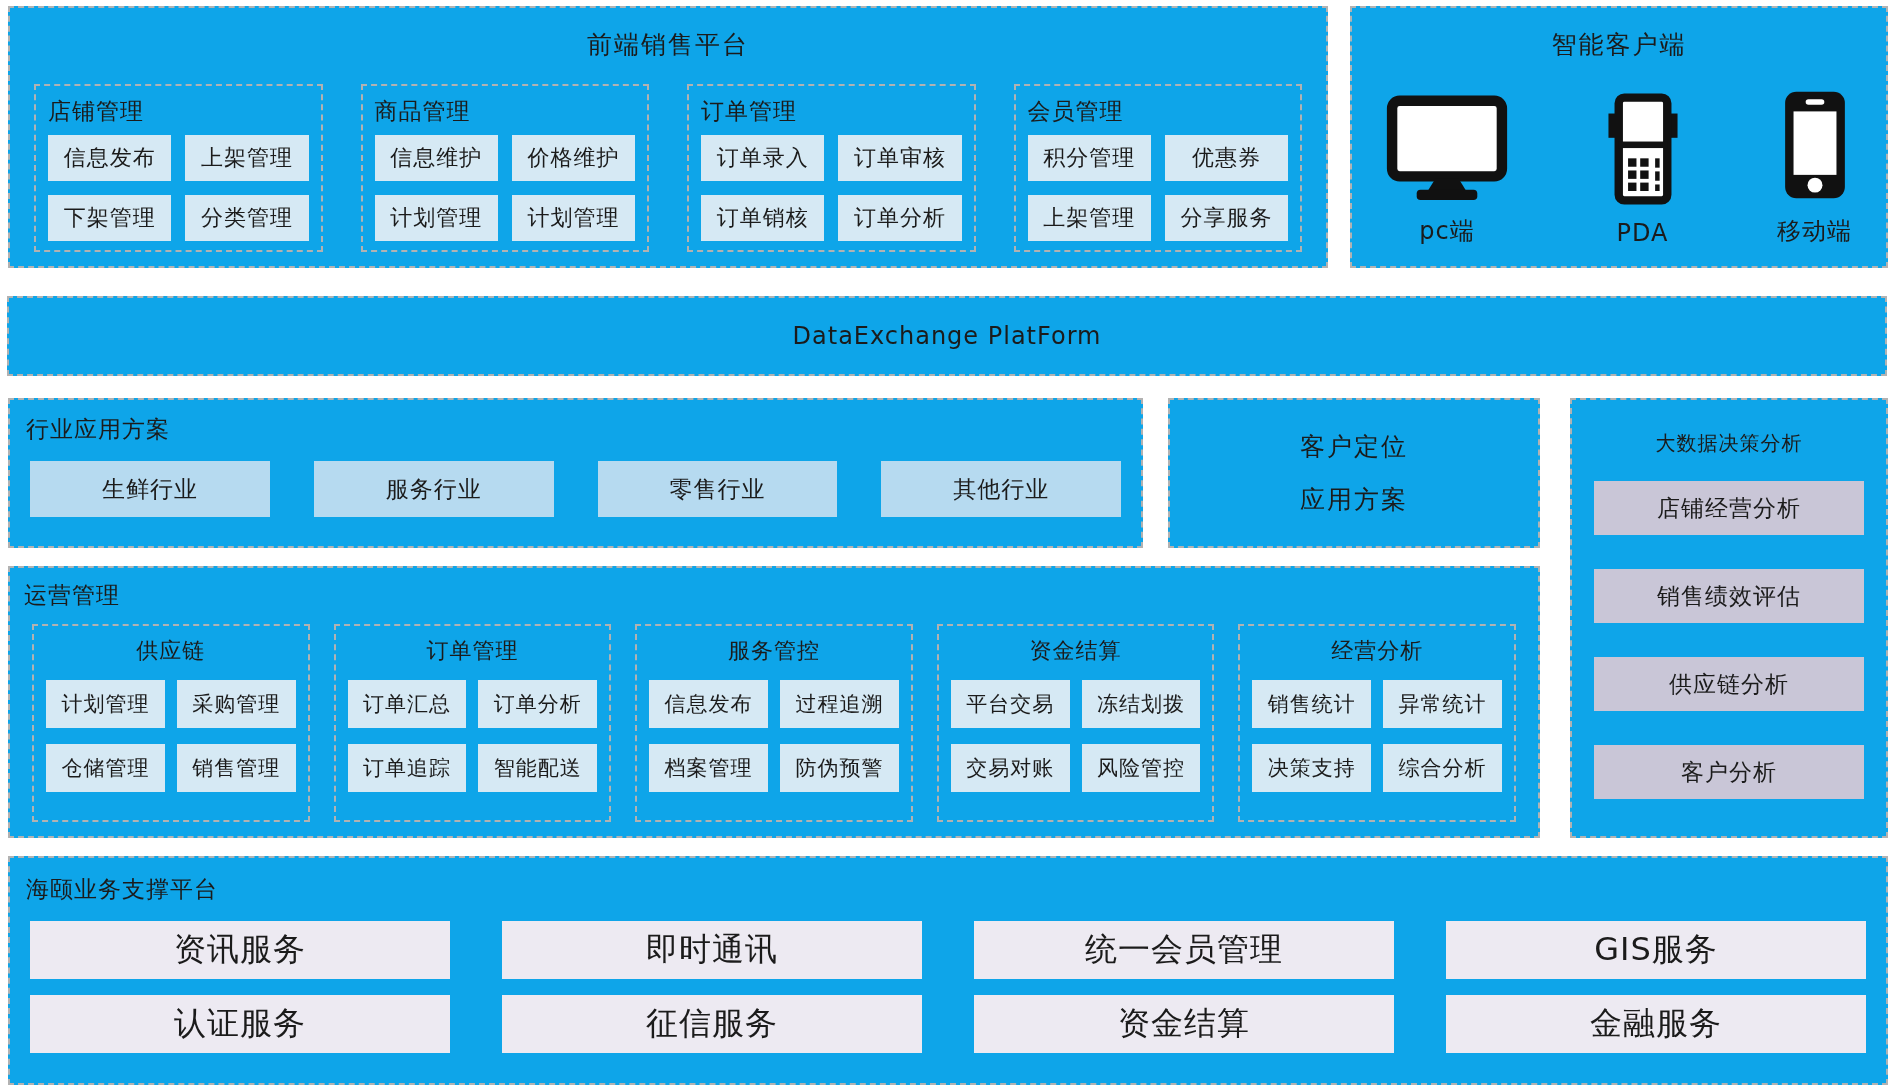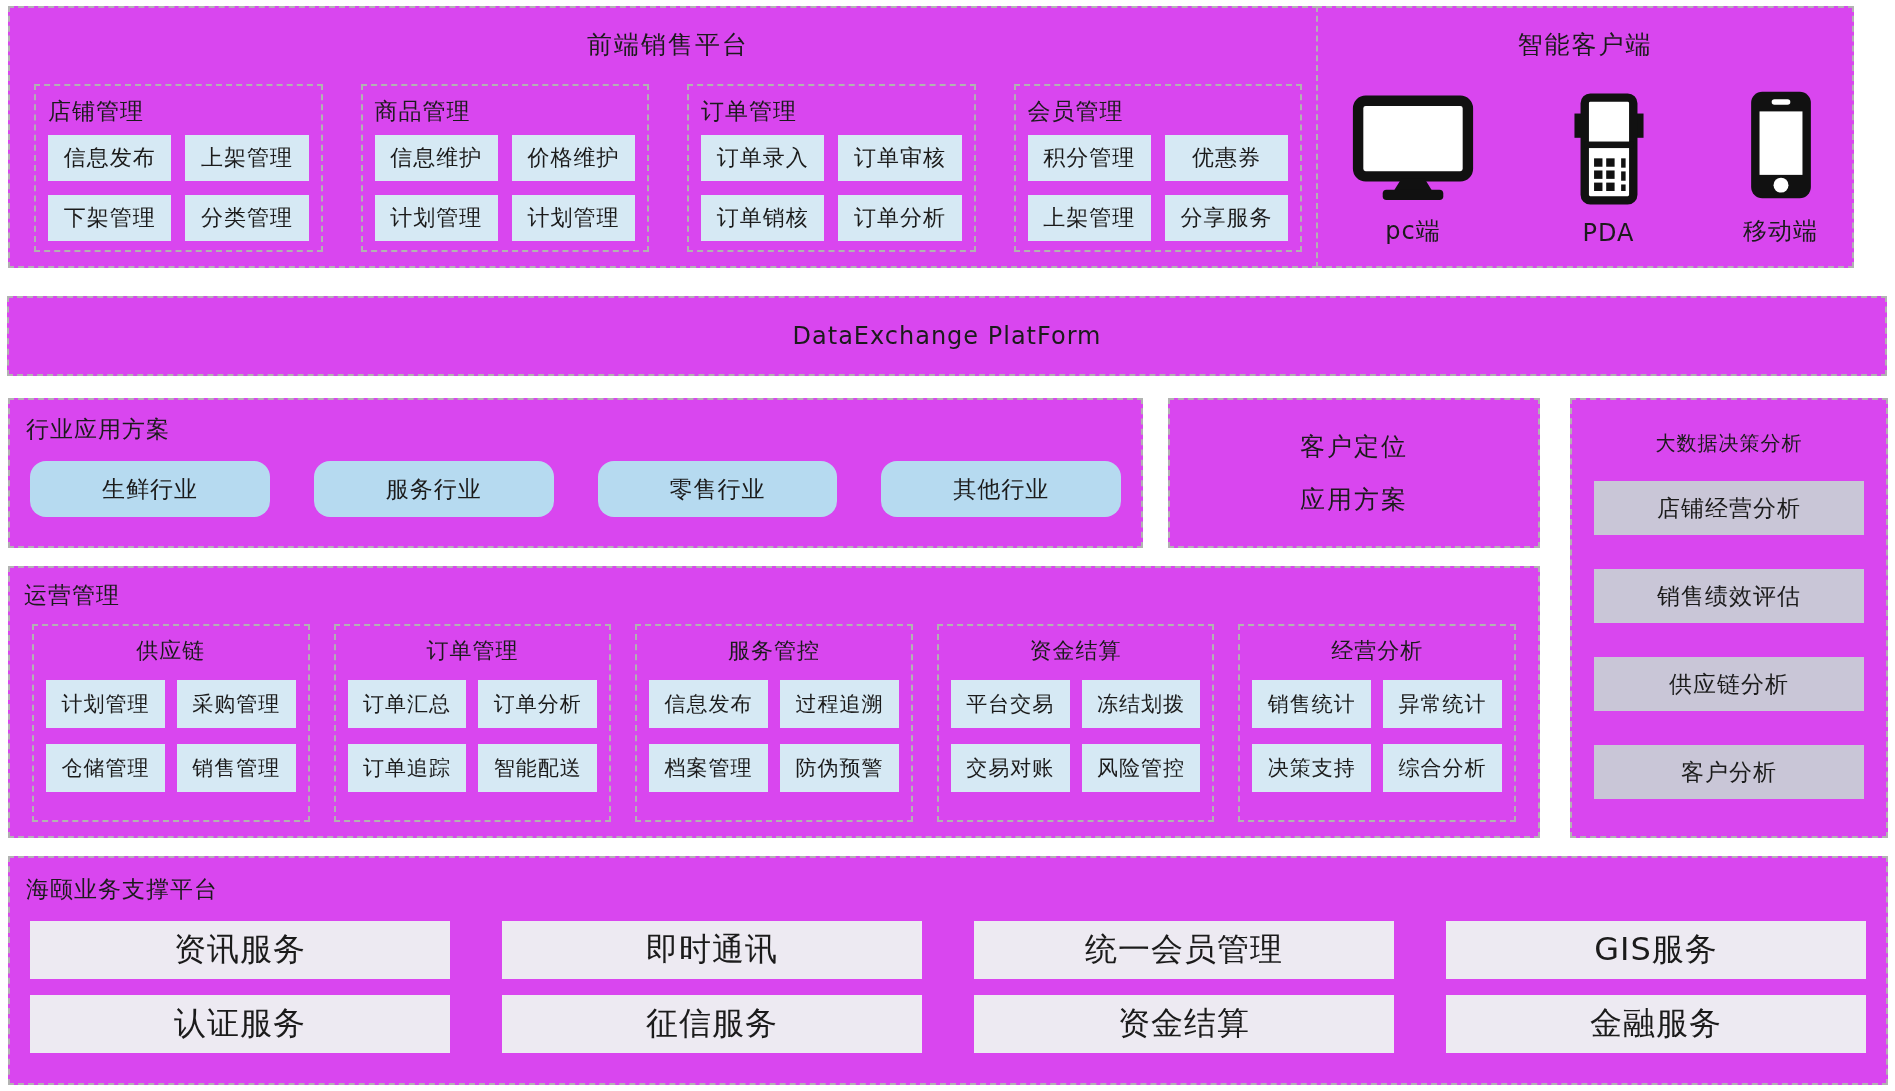--- a/index.html
+++ b/index.html
@@ -2,48 +2,48 @@
 <html><head>
 <meta charset="utf-8">
 <style>
   * { margin:0; padding:0; box-sizing:border-box; }
   html,body { background:#fff; }
   body {
     font-family:"DejaVu Sans","Liberation Sans",sans-serif;
     color:#1b1b1b;
   }
   .canvas { position:relative; width:1895px; height:1091px; background:#fff; overflow:hidden; }
-  .dashed { border:2px dashed #b2b2b2; background:#d946ef; }
+  .dashed { border:2px dashed #b2b2b2; background:#0ea5e9; }
 
   
   .sec-frontend { position:absolute; left:8px; top:6px; width:1320px; height:262px; }
   .sec-title-center { text-align:center; font-size:25px; padding-top:20px; letter-spacing:2px; }
   .fe-groups { position:absolute; left:24px; right:24px; top:76px; bottom:14px; display:flex; gap:38px; }
   .fgroup { flex:1; padding:10px 12px; }
   .fgroup-title { font-size:23px; letter-spacing:1px; margin-bottom:8px; }
   .chips2 { display:grid; grid-template-columns:1fr 1fr; column-gap:14px; row-gap:14px; }
   .chip { display:flex; align-items:center; justify-content:center; font-size:22px; letter-spacing:1px; }
   .chip.blue { background:#d6e9f4; height:46px; }
 
-  .sec-clients { position:absolute; left:1316px; top:6px; width:538px; height:262px; }
+  .sec-clients { position:absolute; left:1350px; top:6px; width:538px; height:262px; }
   .devices { display:flex; justify-content:space-between; align-items:flex-end; margin-top:22px; padding:0 34px; }
   .device { display:flex; flex-direction:column; align-items:center; }
   .device .icon-box { height:118px; display:flex; align-items:flex-end; }
   .device-label { font-size:24px; margin-top:14px; letter-spacing:1px; }
 
   
   .sec-exchange { position:absolute; left:7px; top:296px; width:1880px; height:80px;
                   display:flex; align-items:center; justify-content:center;
                   font-size:24px; letter-spacing:1px; }
 
   
   .sec-industry { position:absolute; left:8px; top:398px; width:1135px; height:150px; padding:14px 16px; }
   .sec-title-left { font-size:23px; letter-spacing:1px; }
   .industry-chips { display:flex; gap:44px; margin-top:16px; padding:0 4px; }
-  .chip.blue2 { background:#b6daf0; flex:1; height:56px; font-size:23px;border-radius:16px; }
+  .chip.blue2 { background:#b6daf0; flex:1; height:56px; font-size:23px; }
 
   .sec-custpos { position:absolute; left:1168px; top:398px; width:372px; height:150px;
                  display:flex; flex-direction:column; align-items:center; justify-content:center; gap:20px; }
   .custpos-line { font-size:25px; letter-spacing:2px; }
 
   .sec-bigdata { position:absolute; left:1570px; top:398px; width:318px; height:440px; padding:18px 22px; }
   .bigdata-title { text-align:center; font-size:20px; letter-spacing:1px; margin-top:12px; }
   .bigdata-chips { display:flex; flex-direction:column; gap:34px; margin-top:24px; }
   .chip.lav { background:#c9c6d7; height:54px; font-size:23px; }
 

